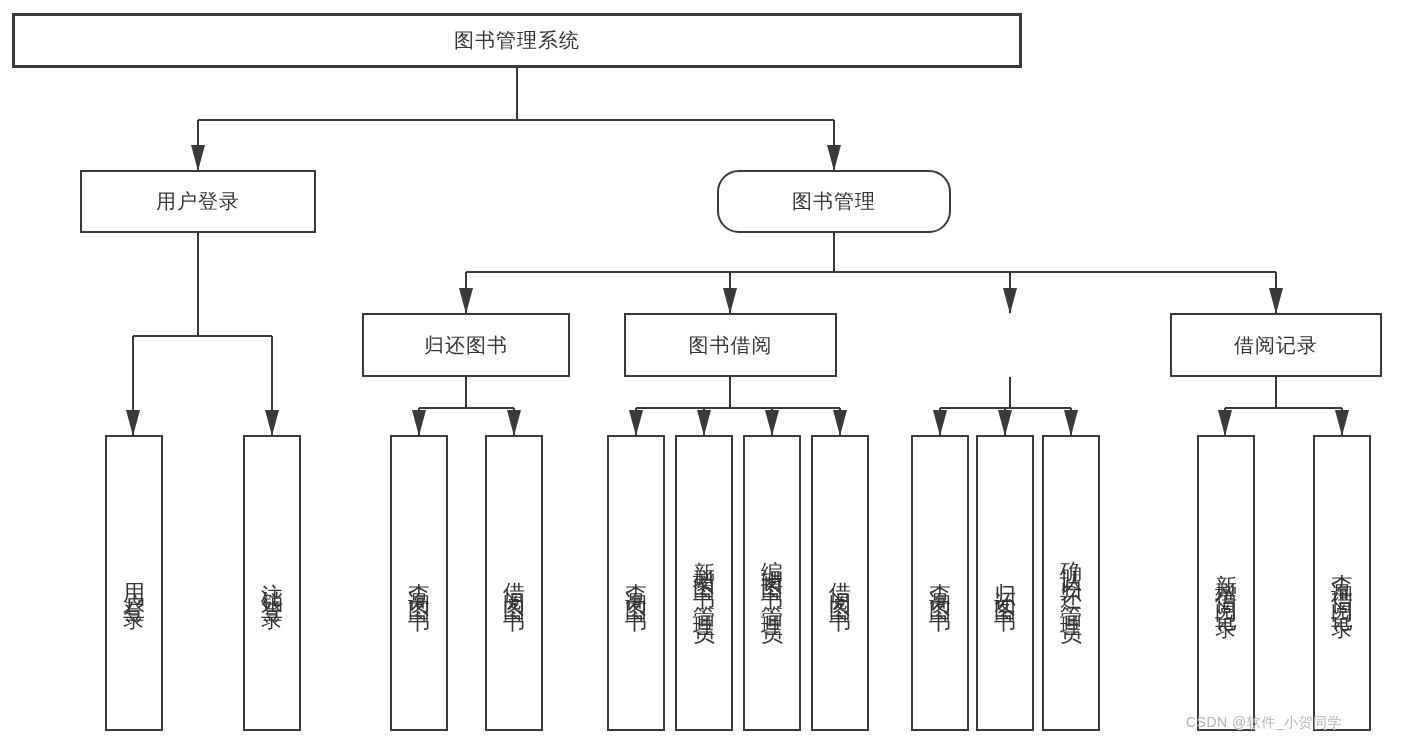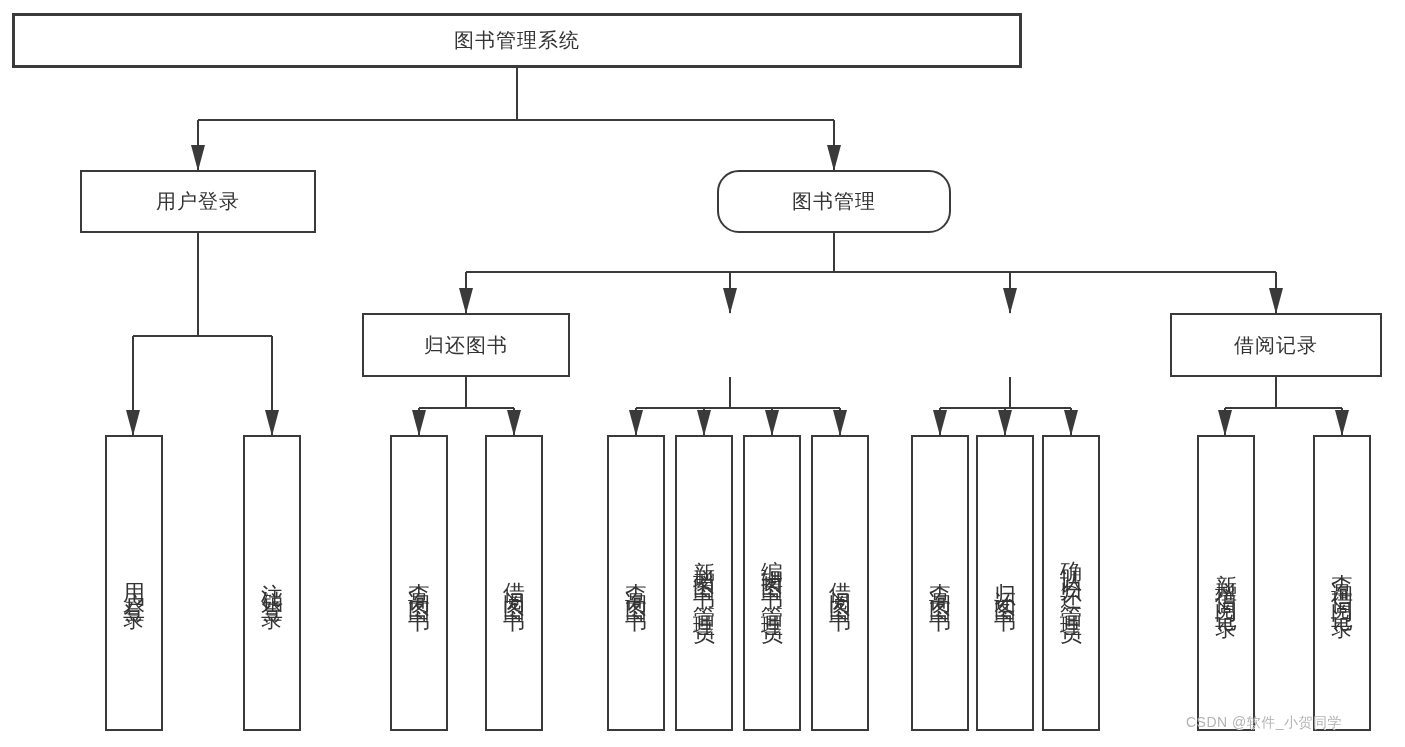--- a/index.html
+++ b/index.html
@@ -78,20 +78,21 @@
     <line x1="1225" y1="408" x2="1225" y2="435" marker-end="url(#arrowhead)"></line>
     <line x1="1342" y1="408" x2="1342" y2="435" marker-end="url(#arrowhead)"></line>
   </svg>
 
   <div class="node h-node root-node" style="left:12px;top:13px;width:1010px;height:55px;">图书管理系统</div>
 
   <div class="node h-node" style="left:80px;top:170px;width:236px;height:63px;">用户登录</div>
   <div class="node h-node" style="left:717px;top:170px;width:234px;height:63px;border-radius:22px;">图书管理</div>
 
   <div class="node h-node" style="left:362px;top:313px;width:208px;height:64px;">归还图书</div>
+  <div class="node h-node" style="left:624px;top:313px;width:213px;height:64px;">图书借阅</div>
   <div class="node h-node" style="left:1170px;top:313px;width:212px;height:64px;">借阅记录</div>
 
   <div class="node v-node" style="left:105px;top:435px;width:58px;height:296px;">
     <span>用户登录</span>
   </div>
   <div class="node v-node" style="left:243px;top:435px;width:58px;height:296px;">
     <span>注销登录</span>
   </div>
 
   <div class="node v-node" style="left:390px;top:435px;width:58px;height:296px;">

